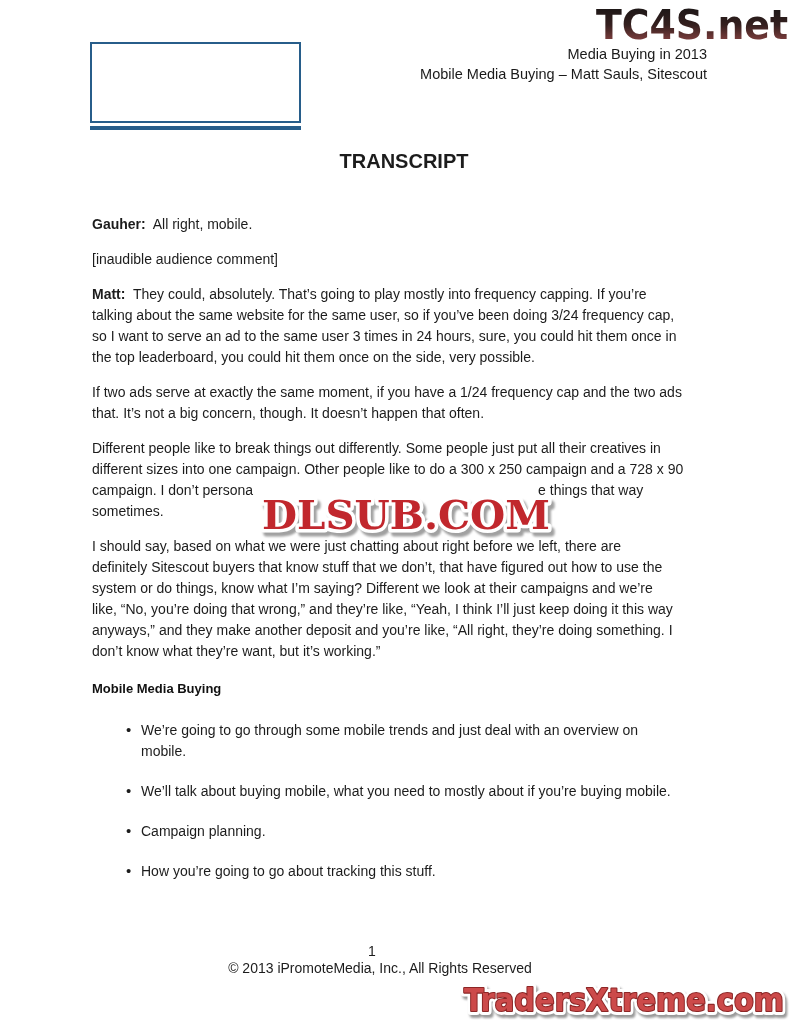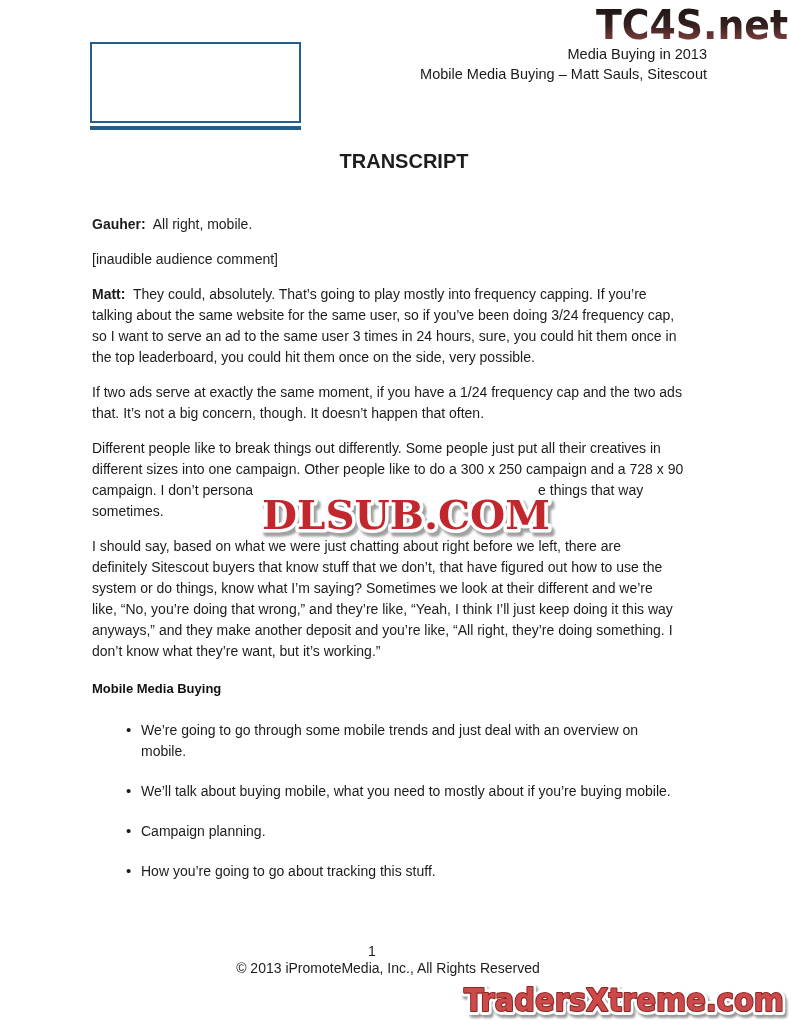--- a/index.html
+++ b/index.html
@@ -34,21 +34,21 @@
   .para { margin: 0 0 14px 0; }
   .line { white-space: pre; }
   .speaker { font-weight: bold; }
   .gap-spacer { display: inline-block; width: 285px; height: 1px; }
   .section-heading { font-size: 13px; font-weight: bold; line-height: 26px; margin: 6px 0 18px 0; color: #111; }
   .bullet { position: relative; padding-left: 49px; margin: 0 0 19px 0; }
   .bullet::before { content: "\2022"; position: absolute; left: 34px; top: -1px; font-size: 15px; }
 
   
   .page-number { position: absolute; top: 943px; left: 0; width: 744px; text-align: center; font-size: 14px; }
-  .copyright   { position: absolute; top: 960px; left: 16px; width: 744px; text-align: center; font-size: 14px; }
+  .copyright   { position: absolute; top: 960px; left: 0; width: 744px; text-align: center; font-size: 14px; padding-left: 8px; }
 
   
   .dlsub { position: absolute; left: 256px; top: 485px; filter: drop-shadow(3px 4px 1px rgba(110,110,110,0.65)); }
   .traders { position: absolute; left: 458px; top: 980px; filter: drop-shadow(2px 3px 1px rgba(70,70,70,0.55)); }
 </style>
 </head>
 <body>
 
 <div class="tc4s">
   <svg width="199" height="44">
@@ -109,21 +109,21 @@
   <div class="para">
     <div class="line">Different people like to break things out differently. Some people just put all their creatives in</div>
     <div class="line">different sizes into one campaign. Other people like to do a 300 x 250 campaign and a 728 x 90</div>
     <div class="line"><span>campaign. I don’t persona</span><span class="gap-spacer"></span><span>e things that way</span></div>
     <div class="line">sometimes.</div>
   </div>
 
   <div class="para">
     <div class="line">I should say, based on what we were just chatting about right before we left, there are</div>
     <div class="line">definitely Sitescout buyers that know stuff that we don’t, that have figured out how to use the</div>
-    <div class="line">system or do things, know what I’m saying? Sometimes we look at their different and we’re</div>
+    <div class="line">system or do things, know what I’m saying? Different we look at their campaigns and we’re</div>
     <div class="line">like, “No, you’re doing that wrong,” and they’re like, “Yeah, I think I’ll just keep doing it this way</div>
     <div class="line">anyways,” and they make another deposit and you’re like, “All right, they’re doing something. I</div>
     <div class="line">don’t know what they’re want, but it’s working.”</div>
   </div>
 
   <div class="section-heading">Mobile Media Buying</div>
 
   <div class="bullet">
     <div class="line">We’re going to go through some mobile trends and just deal with an overview on</div>
     <div class="line">mobile.</div>

